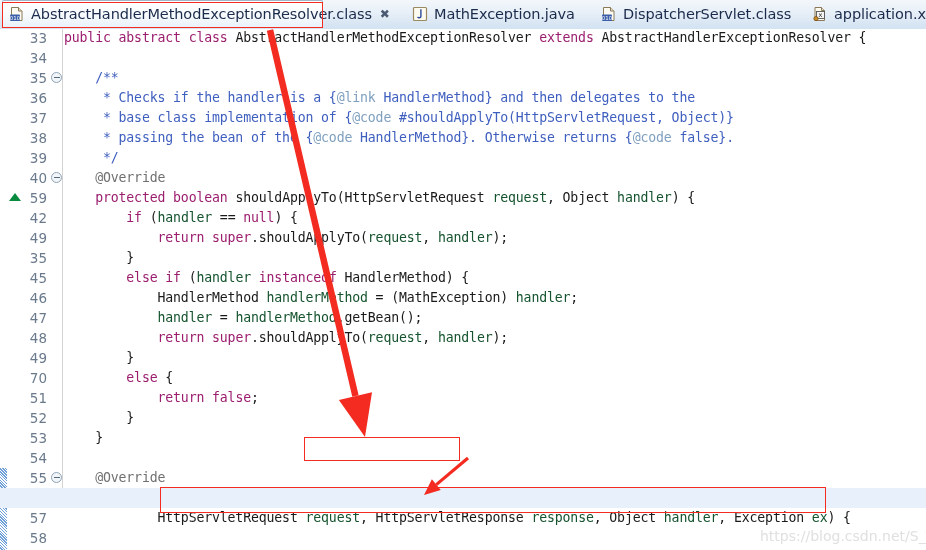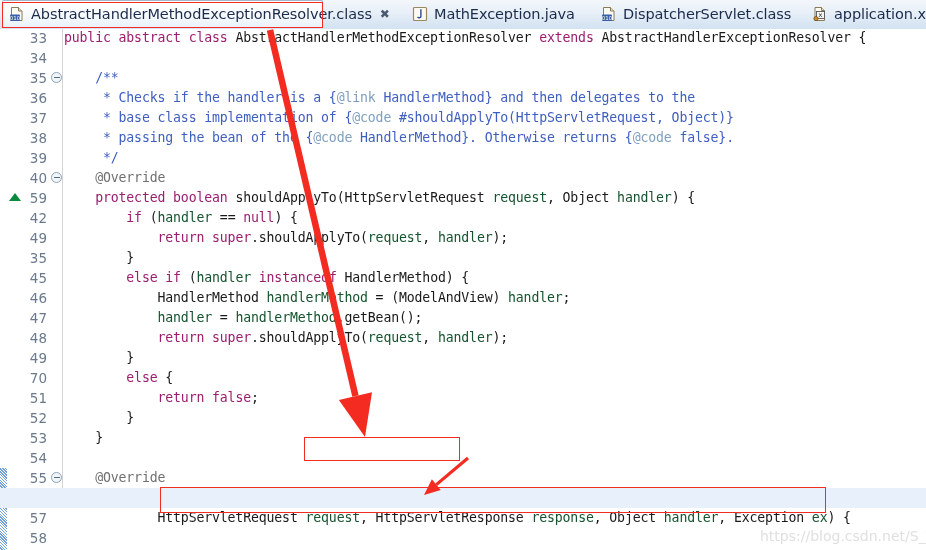--- a/index.html
+++ b/index.html
@@ -297,21 +297,21 @@
         <div class="row code" style="top: 59px;"><span class="cmt">     * Checks if the handler is a {</span><span class="cmt-tag">@link</span><span class="cmt"> HandlerMethod} and then delegates to the</span></div>
         <div class="row code" style="top: 79px;"><span class="cmt">     * base class implementation of {</span><span class="cmt-tag">@code</span><span class="cmt"> #shouldApplyTo(HttpServletRequest, Object)}</span></div>
         <div class="row code" style="top: 99px;"><span class="cmt">     * passing the bean of the {</span><span class="cmt-tag">@code</span><span class="cmt"> HandlerMethod}. Otherwise returns {</span><span class="cmt-tag">@code</span><span class="cmt"> false}.</span></div>
         <div class="row code" style="top: 119px;"><span class="cmt">     */</span></div>
         <div class="row code" style="top: 139px;"><span class="ann">    @Override</span></div>
         <div class="row code" style="top: 159px;"><span class="plain">    </span><span class="kw">protected boolean </span><span class="plain">shouldApplyTo(HttpServletRequest </span><span class="param">request</span><span class="plain">, Object </span><span class="param">handler</span><span class="plain">) {</span></div>
         <div class="row code" style="top: 179px;"><span class="plain">        </span><span class="kw">if</span><span class="plain"> (</span><span class="param">handler</span><span class="plain"> == </span><span class="kw">null</span><span class="plain">) {</span></div>
         <div class="row code" style="top: 199px;"><span class="plain">            </span><span class="kw">return super</span><span class="plain">.shouldApplyTo(</span><span class="param">request</span><span class="plain">, </span><span class="param">handler</span><span class="plain">);</span></div>
         <div class="row code" style="top: 219px;"><span class="plain">        }</span></div>
         <div class="row code" style="top: 239px;"><span class="plain">        </span><span class="kw">else if</span><span class="plain"> (</span><span class="param">handler </span><span class="kw">instanceof</span><span class="plain"> HandlerMethod) {</span></div>
-        <div class="row code" style="top: 259px;"><span class="plain">            HandlerMethod </span><span class="param">handlerMethod</span><span class="plain"> = (ModelAndView) </span><span class="param">handler</span><span class="plain">;</span></div>
+        <div class="row code" style="top: 259px;"><span class="plain">            HandlerMethod </span><span class="param">handlerMethod</span><span class="plain"> = (MathException) </span><span class="param">handler</span><span class="plain">;</span></div>
         <div class="row code" style="top: 279px;"><span class="plain">            </span><span class="param">handler</span><span class="plain"> = </span><span class="param">handlerMethod</span><span class="plain">.getBean();</span></div>
         <div class="row code" style="top: 299px;"><span class="plain">            </span><span class="kw">return super</span><span class="plain">.shouldApplyTo(</span><span class="param">request</span><span class="plain">, </span><span class="param">handler</span><span class="plain">);</span></div>
         <div class="row code" style="top: 319px;"><span class="plain">        }</span></div>
         <div class="row code" style="top: 339px;"><span class="plain">        </span><span class="kw">else</span><span class="plain"> {</span></div>
         <div class="row code" style="top: 359px;"><span class="plain">            </span><span class="kw">return false</span><span class="plain">;</span></div>
         <div class="row code" style="top: 379px;"><span class="plain">        }</span></div>
         <div class="row code" style="top: 399px;"><span class="plain">    }</span></div>
         <div class="row code" style="top: 419px;"></div>
         <div class="row code" style="top: 439px;"><span class="ann">    @Override</span></div>
         <div class="row code" style="top: 459px;"><span class="plain">    </span><span class="kw">protected final </span><span class="plain">ModelAndView </span><span class="plain occurrence"><span>doResolv</span><span class="caret"></span><span>eException</span></span><span class="plain">(</span></div>

